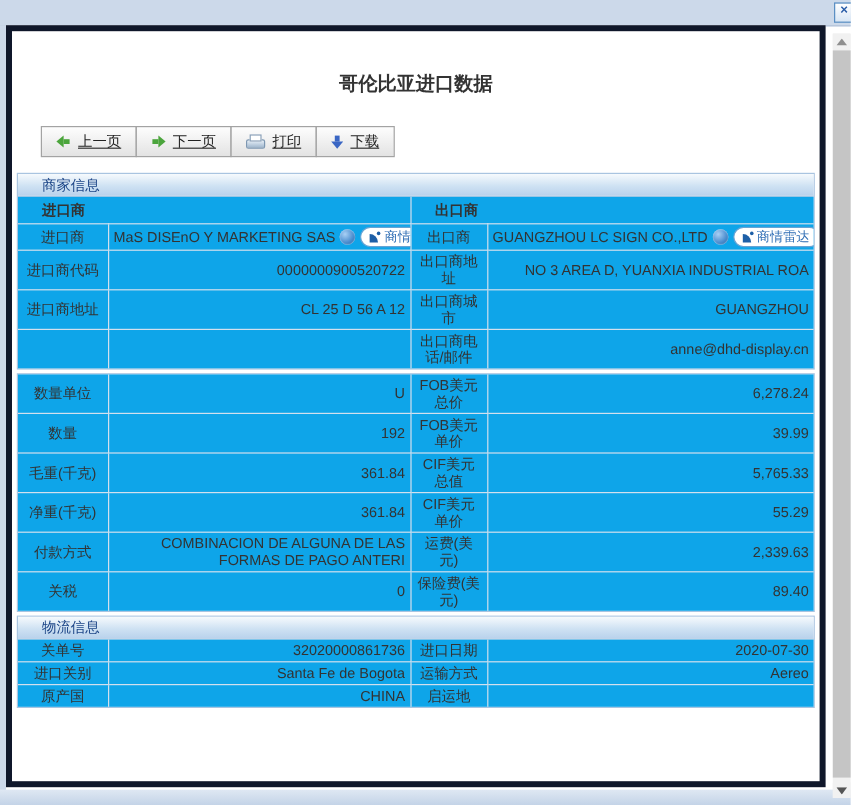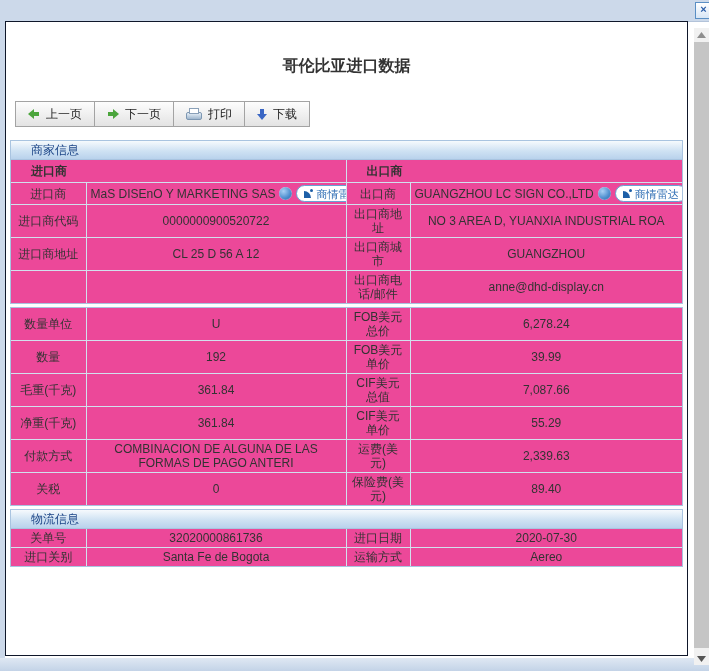--- a/index.html
+++ b/index.html
@@ -6,53 +6,53 @@
   .screen{position:relative;width:709px;height:671px;background:#fff;overflow:hidden;
     font-family:"Liberation Sans","DejaVu Sans",sans-serif;font-size:12px;color:#333;}
   
   .top-strip{position:absolute;left:0;top:0;width:709px;height:21px;background:#ccd9ea;border-bottom:1px solid #b3c3d9;}
   .left-strip{position:absolute;left:0;top:21px;width:5px;height:650px;background:#ccd9ea;}
   .bottom-strip{position:absolute;left:0;top:658px;width:709px;height:13px;background:linear-gradient(#dfe8f3,#c3d3e7);}
   .close-btn{position:absolute;right:-3px;top:2px;width:15px;height:15px;line-height:13px;text-align:center;
     border:1px solid #5a8fc4;background:linear-gradient(#ffffff,#d8e6f5);color:#2a5da8;font-weight:bold;font-size:11px;cursor:pointer;z-index:5;}
   
   .dialog{position:absolute;left:5px;top:21px;width:683px;height:635px;box-sizing:border-box;
-    border:1px solid #0f172a;background:#fff;overflow:hidden;}
+    border:5px solid #0f172a;background:#fff;overflow:hidden;}
   .title{margin-top:34px;text-align:center;font-size:16px;font-weight:bold;color:#333;}
   
-  .toolbar{display:flex;margin:24px 0 0 9px;}
+  .toolbar{display:flex;margin:24px 0 0 24px;text-decoration:underline;}
   .tb-btn{display:flex;align-items:center;gap:6px;height:24px;padding:0 12px;border:1px solid #a3a3a3;
     background:linear-gradient(#fdfdfd,#e3e3e3);cursor:pointer;margin-left:-1px;white-space:nowrap;color:#222;}
   .tb-btn:first-child{margin-left:0;}
   
   .ico-arrow-left,.ico-arrow-right,.ico-arrow-down{position:relative;width:12px;height:10px;display:inline-block;}
   .ico-arrow-left::before{content:"";position:absolute;left:0;top:0;border:5px solid transparent;border-right:6px solid #4ba53c;border-left:none;}
   .ico-arrow-left::after{content:"";position:absolute;left:6px;top:3px;width:5px;height:4px;background:#4ba53c;}
   .ico-arrow-right::before{content:"";position:absolute;right:0;top:0;border:5px solid transparent;border-left:6px solid #4ba53c;border-right:none;}
   .ico-arrow-right::after{content:"";position:absolute;right:6px;top:3px;width:5px;height:4px;background:#4ba53c;}
   .ico-arrow-down{width:10px;height:12px;}
   .ico-arrow-down::before{content:"";position:absolute;left:0;bottom:0;border:5px solid transparent;border-top:6px solid #3a66c4;border-bottom:none;}
   .ico-arrow-down::after{content:"";position:absolute;left:3px;top:1px;width:4px;height:5px;background:#3a66c4;}
   .print-ico{position:relative;width:16px;height:13px;display:inline-block;}
   .print-ico::before{content:"";position:absolute;left:0;top:4px;width:14px;height:6px;background:linear-gradient(#e8f0f8,#9fb6cd);border:1px solid #7d97b2;border-radius:2px;}
   .print-ico::after{content:"";position:absolute;left:3px;top:0;width:8px;height:4px;background:#fff;border:1px solid #8aa0b8;}
   
   .sections{margin:13px 4px 0 4px;}
   .sec{border:1px solid #a9c4e0;margin-bottom:3px;}
   .sec-h{height:16px;line-height:16px;padding:1px 4px 1px 20px;font-weight:normal;color:#1c4587;
     background:linear-gradient(#f6fafd,#cfe2f3 55%,#b9d2ec);border-bottom:1px solid #a9c4e0;}
-  table.tbl{width:100%;border-collapse:collapse;table-layout:fixed;background:#ec4899;}
+  table.tbl{width:100%;border-collapse:collapse;table-layout:fixed;background:#0ea5e9;}
   table.tbl td{border:1px solid #d2e0ee;padding:2px 4px;line-height:14px;vertical-align:middle;
     overflow:hidden;word-wrap:break-word;}
   table.tbl tr td:first-child{border-left:none;}
   table.tbl tr td:last-child{border-right:none;}
   table.tbl tr:first-child td{border-top:none;}
   table.tbl tr:last-child td{border-bottom:none;}
   td.lab{text-align:center;color:#333;}
-  td.val{text-align:center;color:#333;}
+  td.val{text-align:right;color:#333;}
   tr.colhead td{font-weight:bold;padding:4px 4px 4px 20px;text-align:left;}
   col.c1{width:75px;} col.c3{width:64px;} col.c4{width:272px;}
   .company-cell{display:flex;align-items:center;gap:4px;white-space:nowrap;}
   .globe{width:13px;height:13px;border-radius:50%;flex:0 0 auto;display:inline-block;cursor:pointer;
     background:radial-gradient(circle at 35% 32%,#a9d0f5,#4f90d0 55%,#1f5c9e);box-shadow:inset 0 0 1px #fff;}
   .radar{display:inline-flex;align-items:center;gap:3px;border:1px solid #66a3d4;border-radius:9px;
     padding:0 7px;height:15px;color:#2e6db4;font-size:11px;cursor:pointer;background:#fff;flex:0 0 auto;}
   .radar-ico{position:relative;width:9px;height:9px;display:inline-block;}
   .radar-ico::before{content:"";position:absolute;left:0;bottom:0;width:7px;height:7px;background:#1d5fa7;border-radius:0 100% 0 0;}
   .radar-ico::after{content:"";position:absolute;right:0;top:0;width:3px;height:3px;background:#1d5fa7;border-radius:50%;}
@@ -175,21 +175,21 @@
           <tr>
             <td class="lab">数量</td>
             <td class="val">192</td>
             <td class="lab">FOB美元单价</td>
             <td class="val">39.99</td>
           </tr>
           <tr>
             <td class="lab">毛重(千克)</td>
             <td class="val">361.84</td>
             <td class="lab">CIF美元总值</td>
-            <td class="val">7,087.66</td>
+            <td class="val">5,765.33</td>
           </tr>
           <tr>
             <td class="lab">净重(千克)</td>
             <td class="val">361.84</td>
             <td class="lab">CIF美元单价</td>
             <td class="val">55.29</td>
           </tr>
           <tr>
             <td class="lab">付款方式</td>
             <td class="val">COMBINACION DE ALGUNA DE LAS FORMAS DE PAGO ANTERI</td>
@@ -221,20 +221,26 @@
             <td class="val">32020000861736</td>
             <td class="lab">进口日期</td>
             <td class="val">2020-07-30</td>
           </tr>
           <tr>
             <td class="lab">进口关别</td>
             <td class="val">Santa Fe de Bogota</td>
             <td class="lab">运输方式</td>
             <td class="val">Aereo</td>
           </tr>
+          <tr>
+            <td class="lab">原产国</td>
+            <td class="val">CHINA</td>
+            <td class="lab">启运地</td>
+            <td class="val"></td>
+          </tr>
 
         </tbody>
           </table>
       </div>
 
     </div>
   </div>
 
   <div class="scrollbar">
     <div class="sb-btn sb-up">

